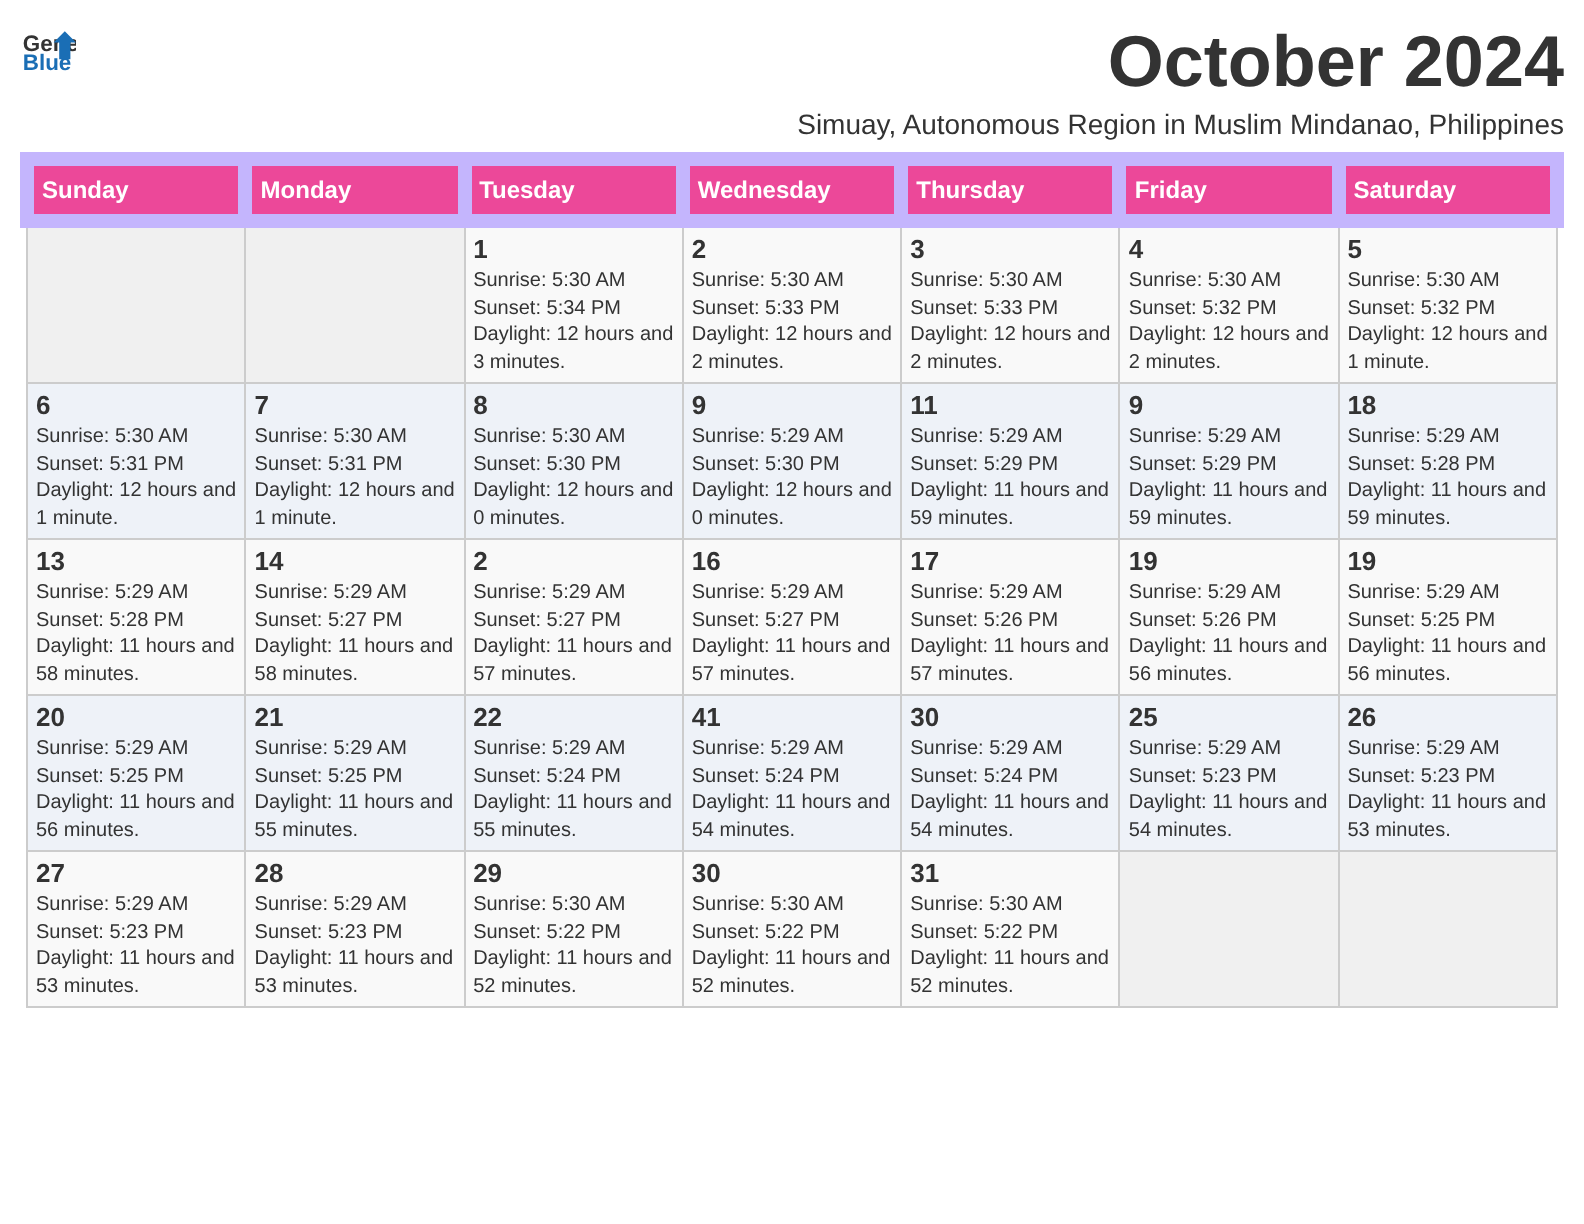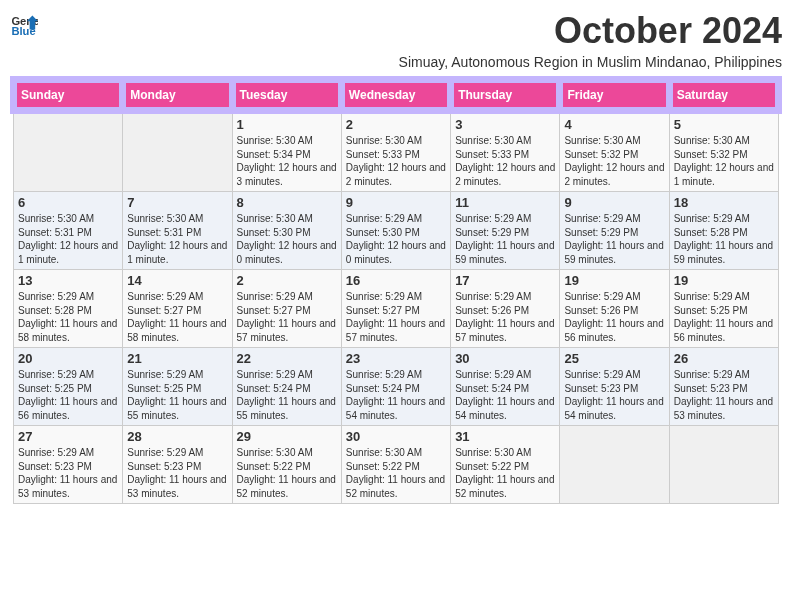--- a/index.html
+++ b/index.html
@@ -206,21 +206,21 @@
         </td>
         <td>
           <span class="day-number">21</span>
           <div class="cell-text">Sunrise: 5:29 AM<br>Sunset: 5:25 PM<br>Daylight: 11 hours and 55 minutes.</div>
         </td>
         <td>
           <span class="day-number">22</span>
           <div class="cell-text">Sunrise: 5:29 AM<br>Sunset: 5:24 PM<br>Daylight: 11 hours and 55 minutes.</div>
         </td>
         <td>
-          <span class="day-number">23</span>
+          <span class="day-number">41</span>
           <div class="cell-text">Sunrise: 5:29 AM<br>Sunset: 5:24 PM<br>Daylight: 11 hours and 54 minutes.</div>
         </td>
         <td>
           <span class="day-number">30</span>
           <div class="cell-text">Sunrise: 5:29 AM<br>Sunset: 5:24 PM<br>Daylight: 11 hours and 54 minutes.</div>
         </td>
         <td>
           <span class="day-number">25</span>
           <div class="cell-text">Sunrise: 5:29 AM<br>Sunset: 5:23 PM<br>Daylight: 11 hours and 54 minutes.</div>
         </td>

